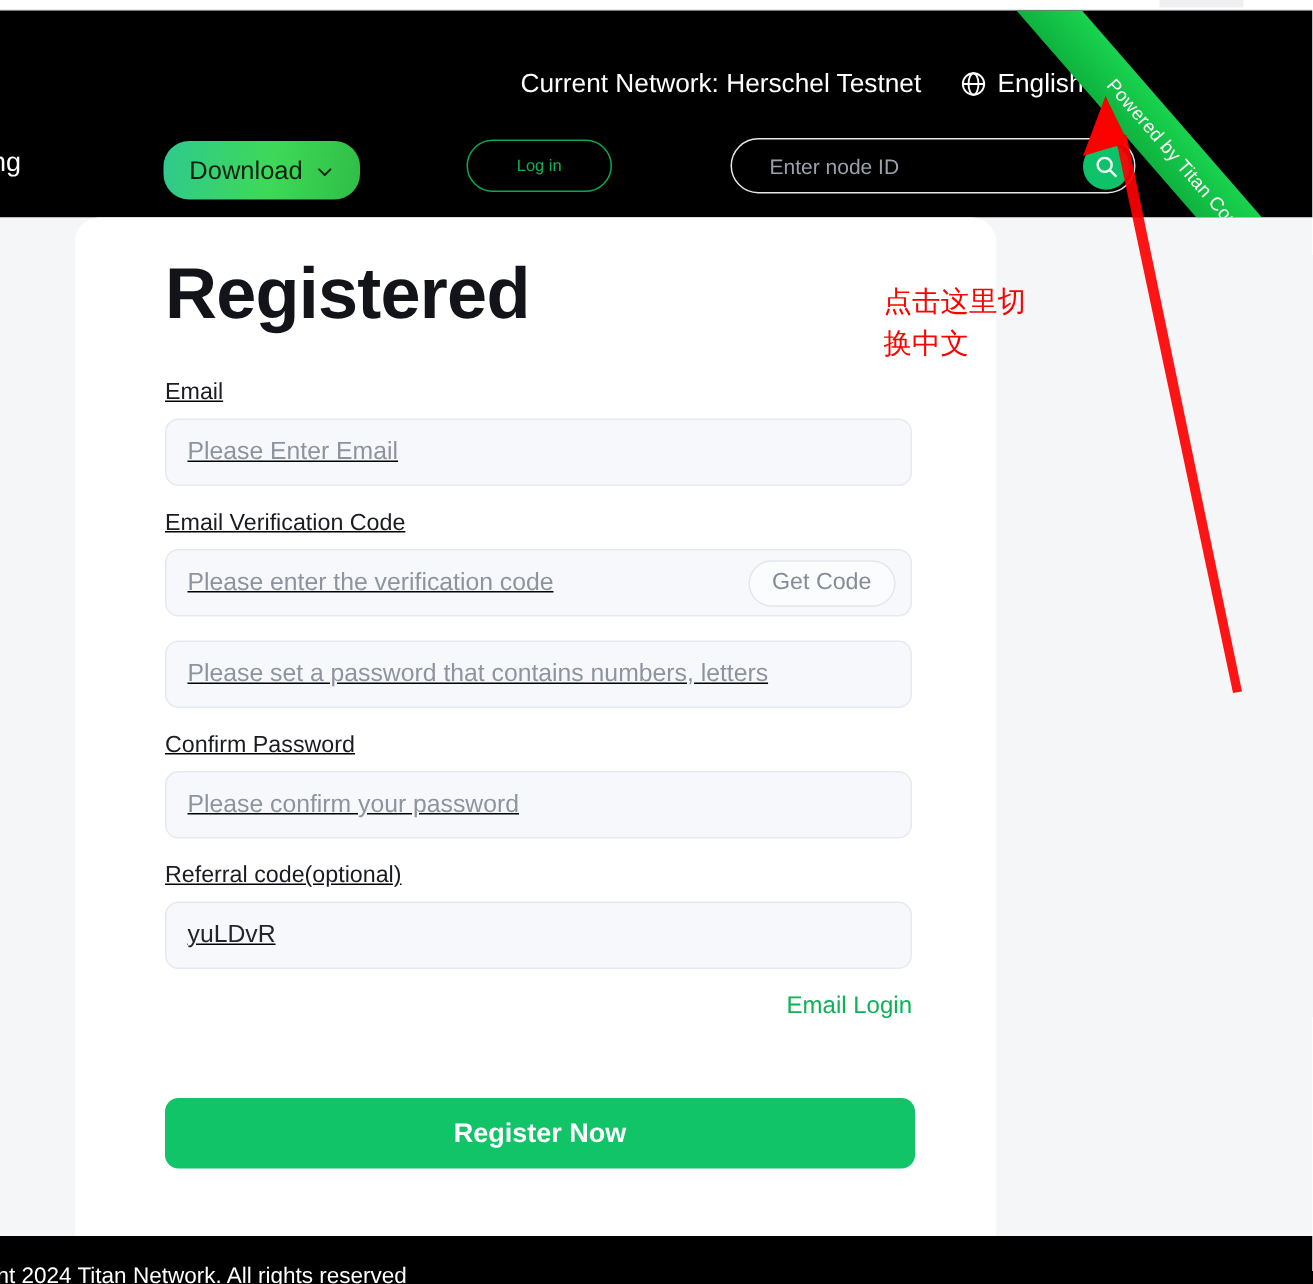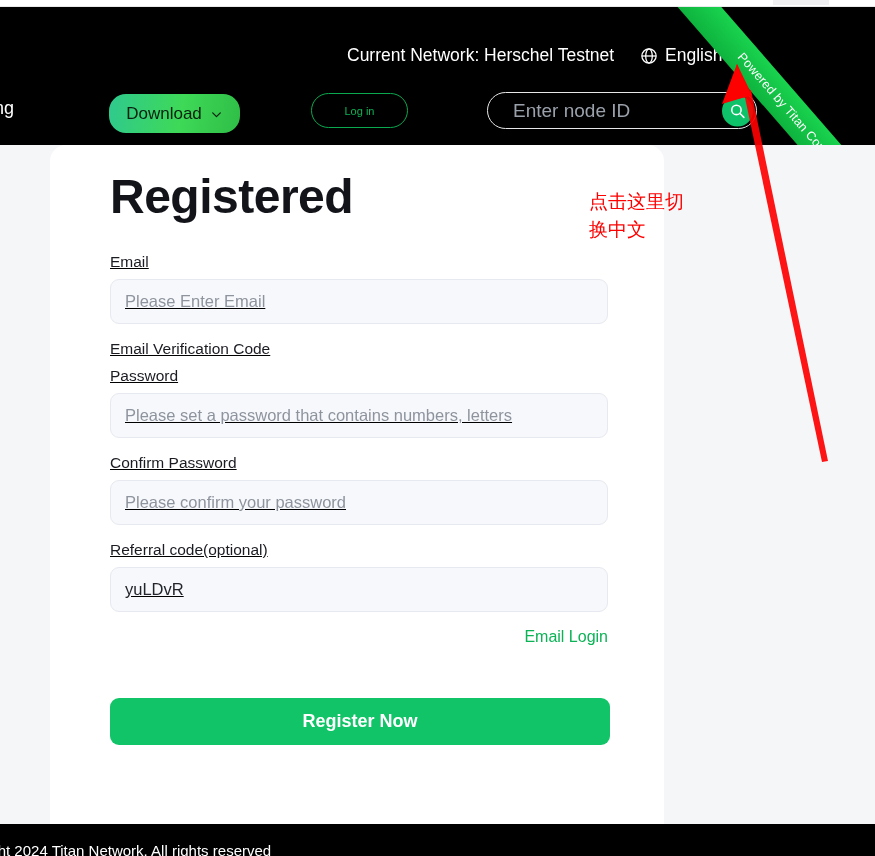--- a/index.html
+++ b/index.html
@@ -137,21 +137,21 @@
     left: 487px; top: 92px;
     width: 270px; height: 37px;
     border-radius: 19px;
     border: 1.2px solid #e7e7ea;
     background: transparent;
     display: flex;
     align-items: center;
   }
   .node-search .ph {
     margin-left: 25px;
-    font-size: 19px;
+    font-size: 14px;
     color: #9aa1ab;
     white-space: nowrap;
     flex: 1;
   }
   .search-circle {
     position: absolute;
     right: 3px; top: 50%;
     transform: translateY(-50%);
     width: 31px; height: 31px;
     border-radius: 50%;
@@ -405,25 +405,28 @@
       <div class="field">
         <label class="field-label">Email</label>
         <div class="input-box">
           <span class="ph">Please Enter Email</span>
         </div>
       </div>
 
       
       <div class="field">
         <label class="field-label">Email Verification Code</label>
+        <div class="input-box">
+          <span class="ph">Please enter the verification code</span>
+          <button class="get-code-btn">Get Code</button>
+        </div>
       </div>
 
       
       <div class="field">
-        <label class="field-label">Password</label>
         <div class="input-box">
           <span class="ph">Please set a password that contains numbers, letters</span>
         </div>
       </div>
 
       
       <div class="field">
         <label class="field-label">Confirm Password</label>
         <div class="input-box">
           <span class="ph">Please confirm your password</span>

